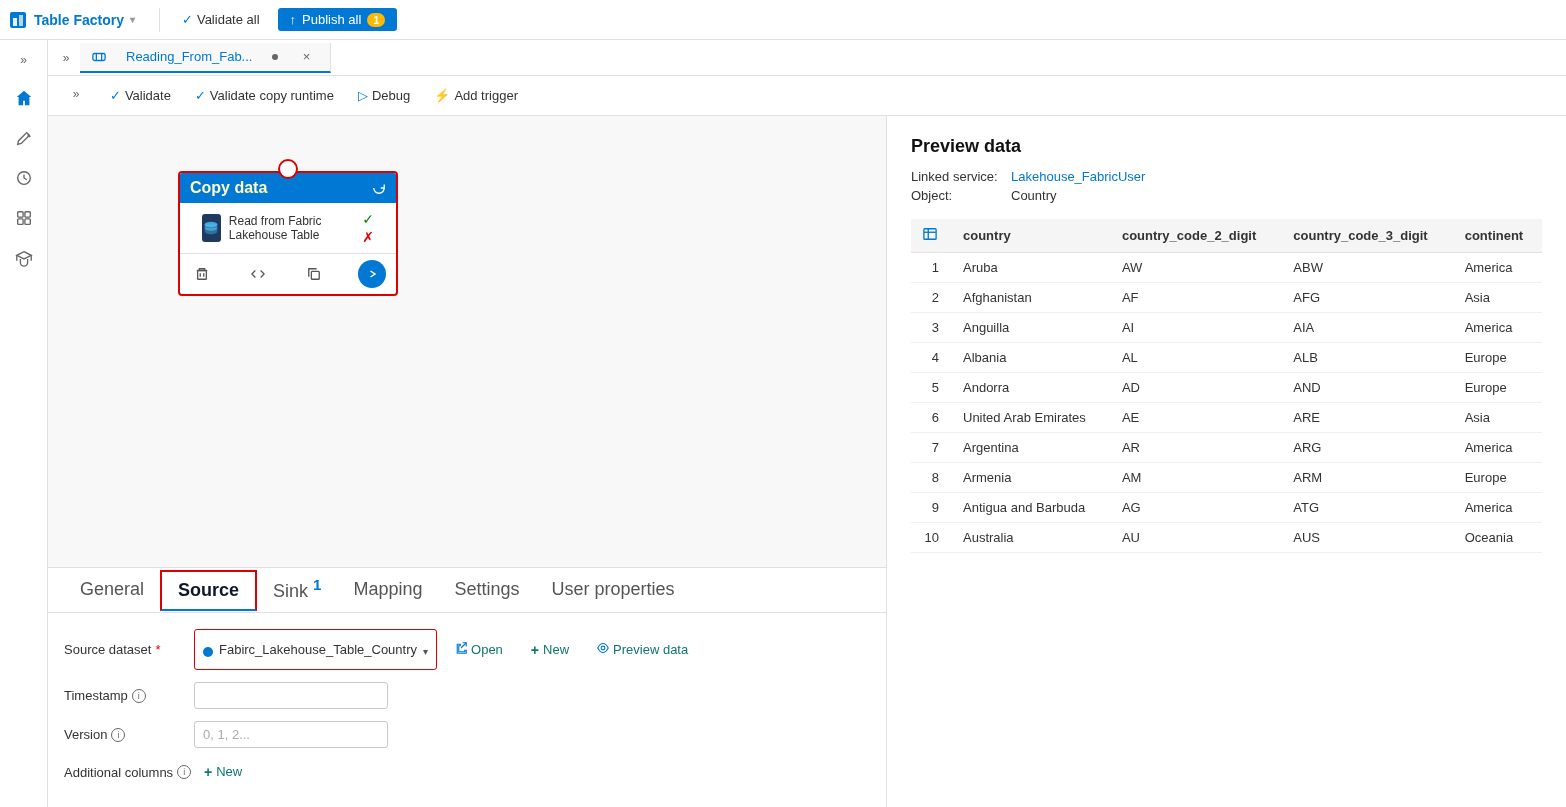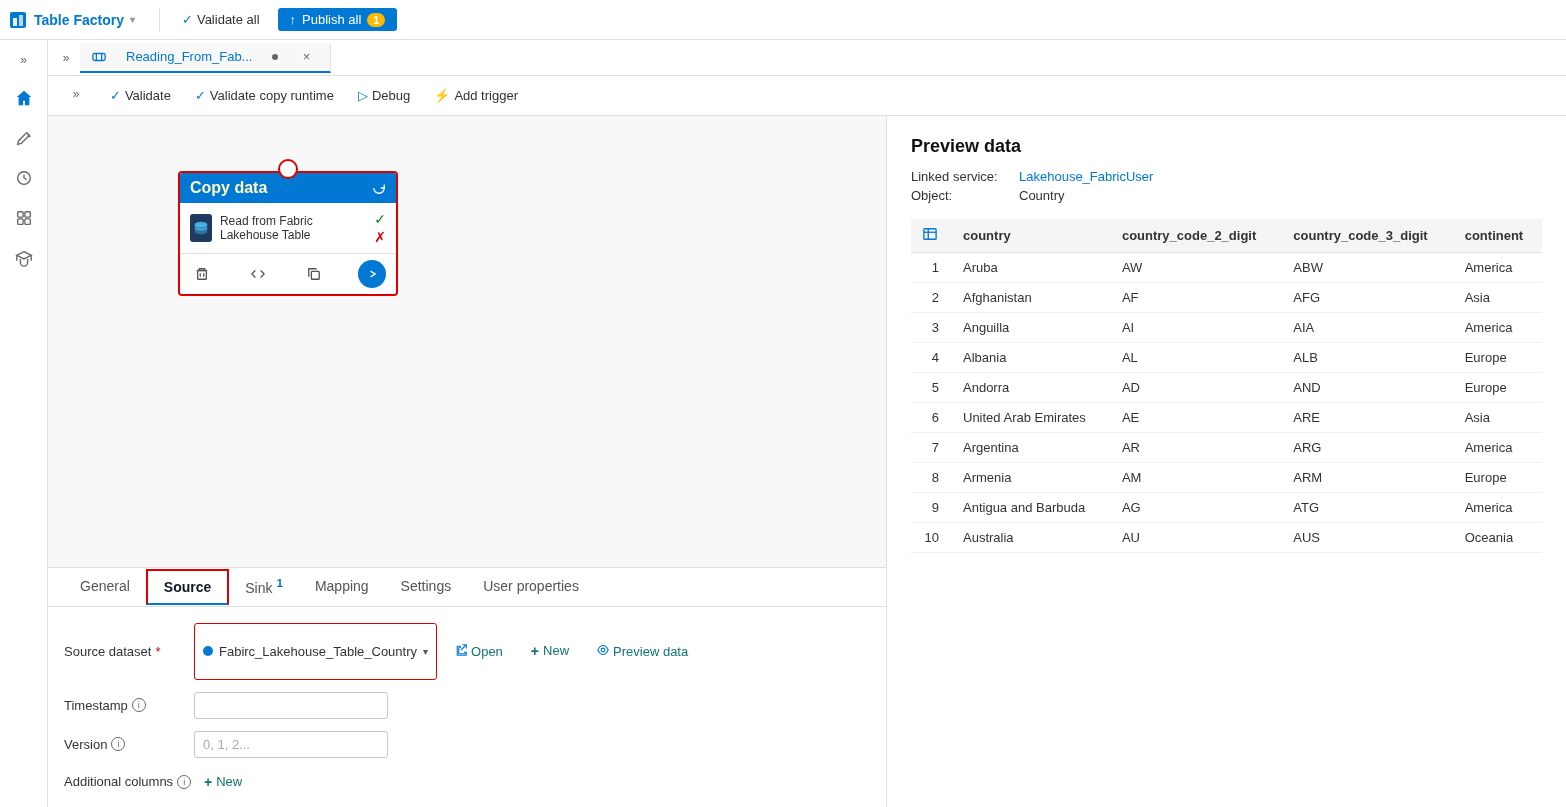--- a/index.html
+++ b/index.html
@@ -40,55 +40,55 @@
     
     .toolbar { display: flex; align-items: center; height: 40px; background: #fff; border-bottom: 1px solid #e0e0e0; padding: 0 16px; gap: 4px; }
     .toolbar-btn { display: flex; align-items: center; gap: 4px; padding: 4px 10px; border: none; background: none; cursor: pointer; color: #333; font-size: 13px; border-radius: 3px; }
     .canvas-panel { flex: 1; background: #f8f8f8; position: relative; min-height: 400px; overflow: hidden; }
 
     
     .copy-card-wrapper { position: absolute; top: 55px; left: 130px; }
     .copy-card-outer { border: 2px solid #d00; border-radius: 4px; background: #fff; width: 220px; }
     .copy-card-circle { width: 20px; height: 20px; border: 2px solid #d00; border-radius: 50%; position: absolute; top: -12px; left: 50%; transform: translateX(-50%); background: #fff; }
     .copy-card-header { background: #0078d4; color: #fef9c3; padding: 6px 10px; font-size: 16px; font-weight: 600; display: flex; align-items: center; justify-content: space-between; border-radius: 2px 2px 0 0; }
-    .copy-card-body { padding: 8px 10px; display: flex; align-items: center; gap: 8px; }
+    .copy-card-body { padding: 8px 22px; display: flex; align-items: center; gap: 8px; }
     .copy-card-icon { width: 28px; height: 28px; background: #1e3a5f; border-radius: 3px; display: flex; align-items: center; justify-content: center; }
     .copy-card-actions { display: flex; align-items: center; justify-content: space-between; padding: 6px 10px; border-top: 1px solid #e0e0e0; }
     .card-action-btn { width: 24px; height: 24px; display: flex; align-items: center; justify-content: center; cursor: pointer; color: #555; }
     .card-action-right { width: 28px; height: 28px; background: #0078d4; border-radius: 50%; display: flex; align-items: center; justify-content: center; color: #fff; cursor: pointer; }
     .check-icon { color: green; }
     .x-icon { color: #d00; }
 
     
     .bottom-panel { height: 240px; background: #fff; border-top: 1px solid #e0e0e0; overflow-y: auto; }
     .tabs-row { display: flex; align-items: center; border-bottom: 1px solid #e0e0e0; padding: 0 16px; background: #fff; }
-    .panel-tab { padding: 8px 16px; cursor: pointer; font-size: 14px; color: #555; border-bottom: 2px solid transparent; }
+    .panel-tab { padding: 8px 16px; cursor: pointer; font-size: 18px; color: #555; border-bottom: 2px solid transparent; }
     .panel-tab.active { color: #0f172a; border-bottom: 2px solid #0078d4; font-weight: 600; border-radius: 0; }
     .panel-tab-bordered { border: 2px solid #d00; border-radius: 3px; color: #d00; font-weight: 600; }
 
     
     .source-content { padding: 16px; }
     .form-row { display: flex; align-items: center; margin-bottom: 12px; }
     .form-label { min-width: 130px; font-size: 13px; color: #333; display: flex; align-items: center; gap: 4px; }
     .required { color: #d00; }
     .form-control { display: flex; align-items: center; gap: 8px; flex: 1; }
-    .dataset-select { display: flex; align-items: center; border: 1px solid #d00; border-radius: 3px; padding: 20px 8px; background: #fff; min-width: 220px; gap: 6px; cursor: pointer; }
+    .dataset-select { display: flex; align-items: flex-end; border: 1px solid #d00; border-radius: 3px; padding: 12px 8px; background: #fff; min-width: 220px; gap: 6px; cursor: pointer; }
     .dataset-select-inner { display: flex; align-items: center; gap: 6px; flex: 1; font-size: 13px; }
     .dataset-chevron { color: #555; font-size: 10px; }
     .dataset-dot { width: 10px; height: 10px; background: #0078d4; border-radius: 50%; }
     .input-field { border: 1px solid #c8c8c8; border-radius: 3px; padding: 5px 8px; font-size: 13px; min-width: 180px; color: #b91c1c; }
     .input-field::placeholder { color: #aaa; }
     .action-btn-sm { display: flex; gap: 4px; padding: 4px 10px; border: none; background: none; cursor: pointer; color: #0f766e; font-size: 13px; border-radius: 3px; }
     .info-icon { width: 14px; height: 14px; border: 1px solid #666; border-radius: 50%; display: inline-flex; align-items: center; justify-content: center; font-size: 9px; color: #666; cursor: pointer; }
 
     
     .right-panel { width: 680px; background: #fff; border-left: 1px solid #e0e0e0; overflow-y: auto; padding: 20px 24px; }
     .preview-title { font-size: 18px; font-weight: 600; margin-bottom: 12px; color: #111; }
     .preview-meta { display: flex; flex-direction: column; gap: 4px; margin-bottom: 16px; }
-    .meta-row { display: flex; gap: 8px; font-size: 13px; }
+    .meta-row { display: flex; font-size: 13px; }
     .meta-label { color: #333; font-weight: 500; min-width: 100px; }
     .meta-value { color: #0078d4; }
     .data-table { width: 100%; border-collapse: collapse; font-size: 13px; }
     .data-table th { background: #f5f5f5; text-align: left; padding: 8px 12px; font-weight: 600; border-bottom: 1px solid #e0e0e0; color: #333; }
     .data-table td { padding: 7px 12px; border-bottom: 1px solid #f0f0f0; color: #333; }
     .row-num-col { color: #999; text-align: right; width: 40px; }
     .table-icon-col { width: 40px; text-align: center; color: #0078d4; }
   </style>
 </head>
 <body>

